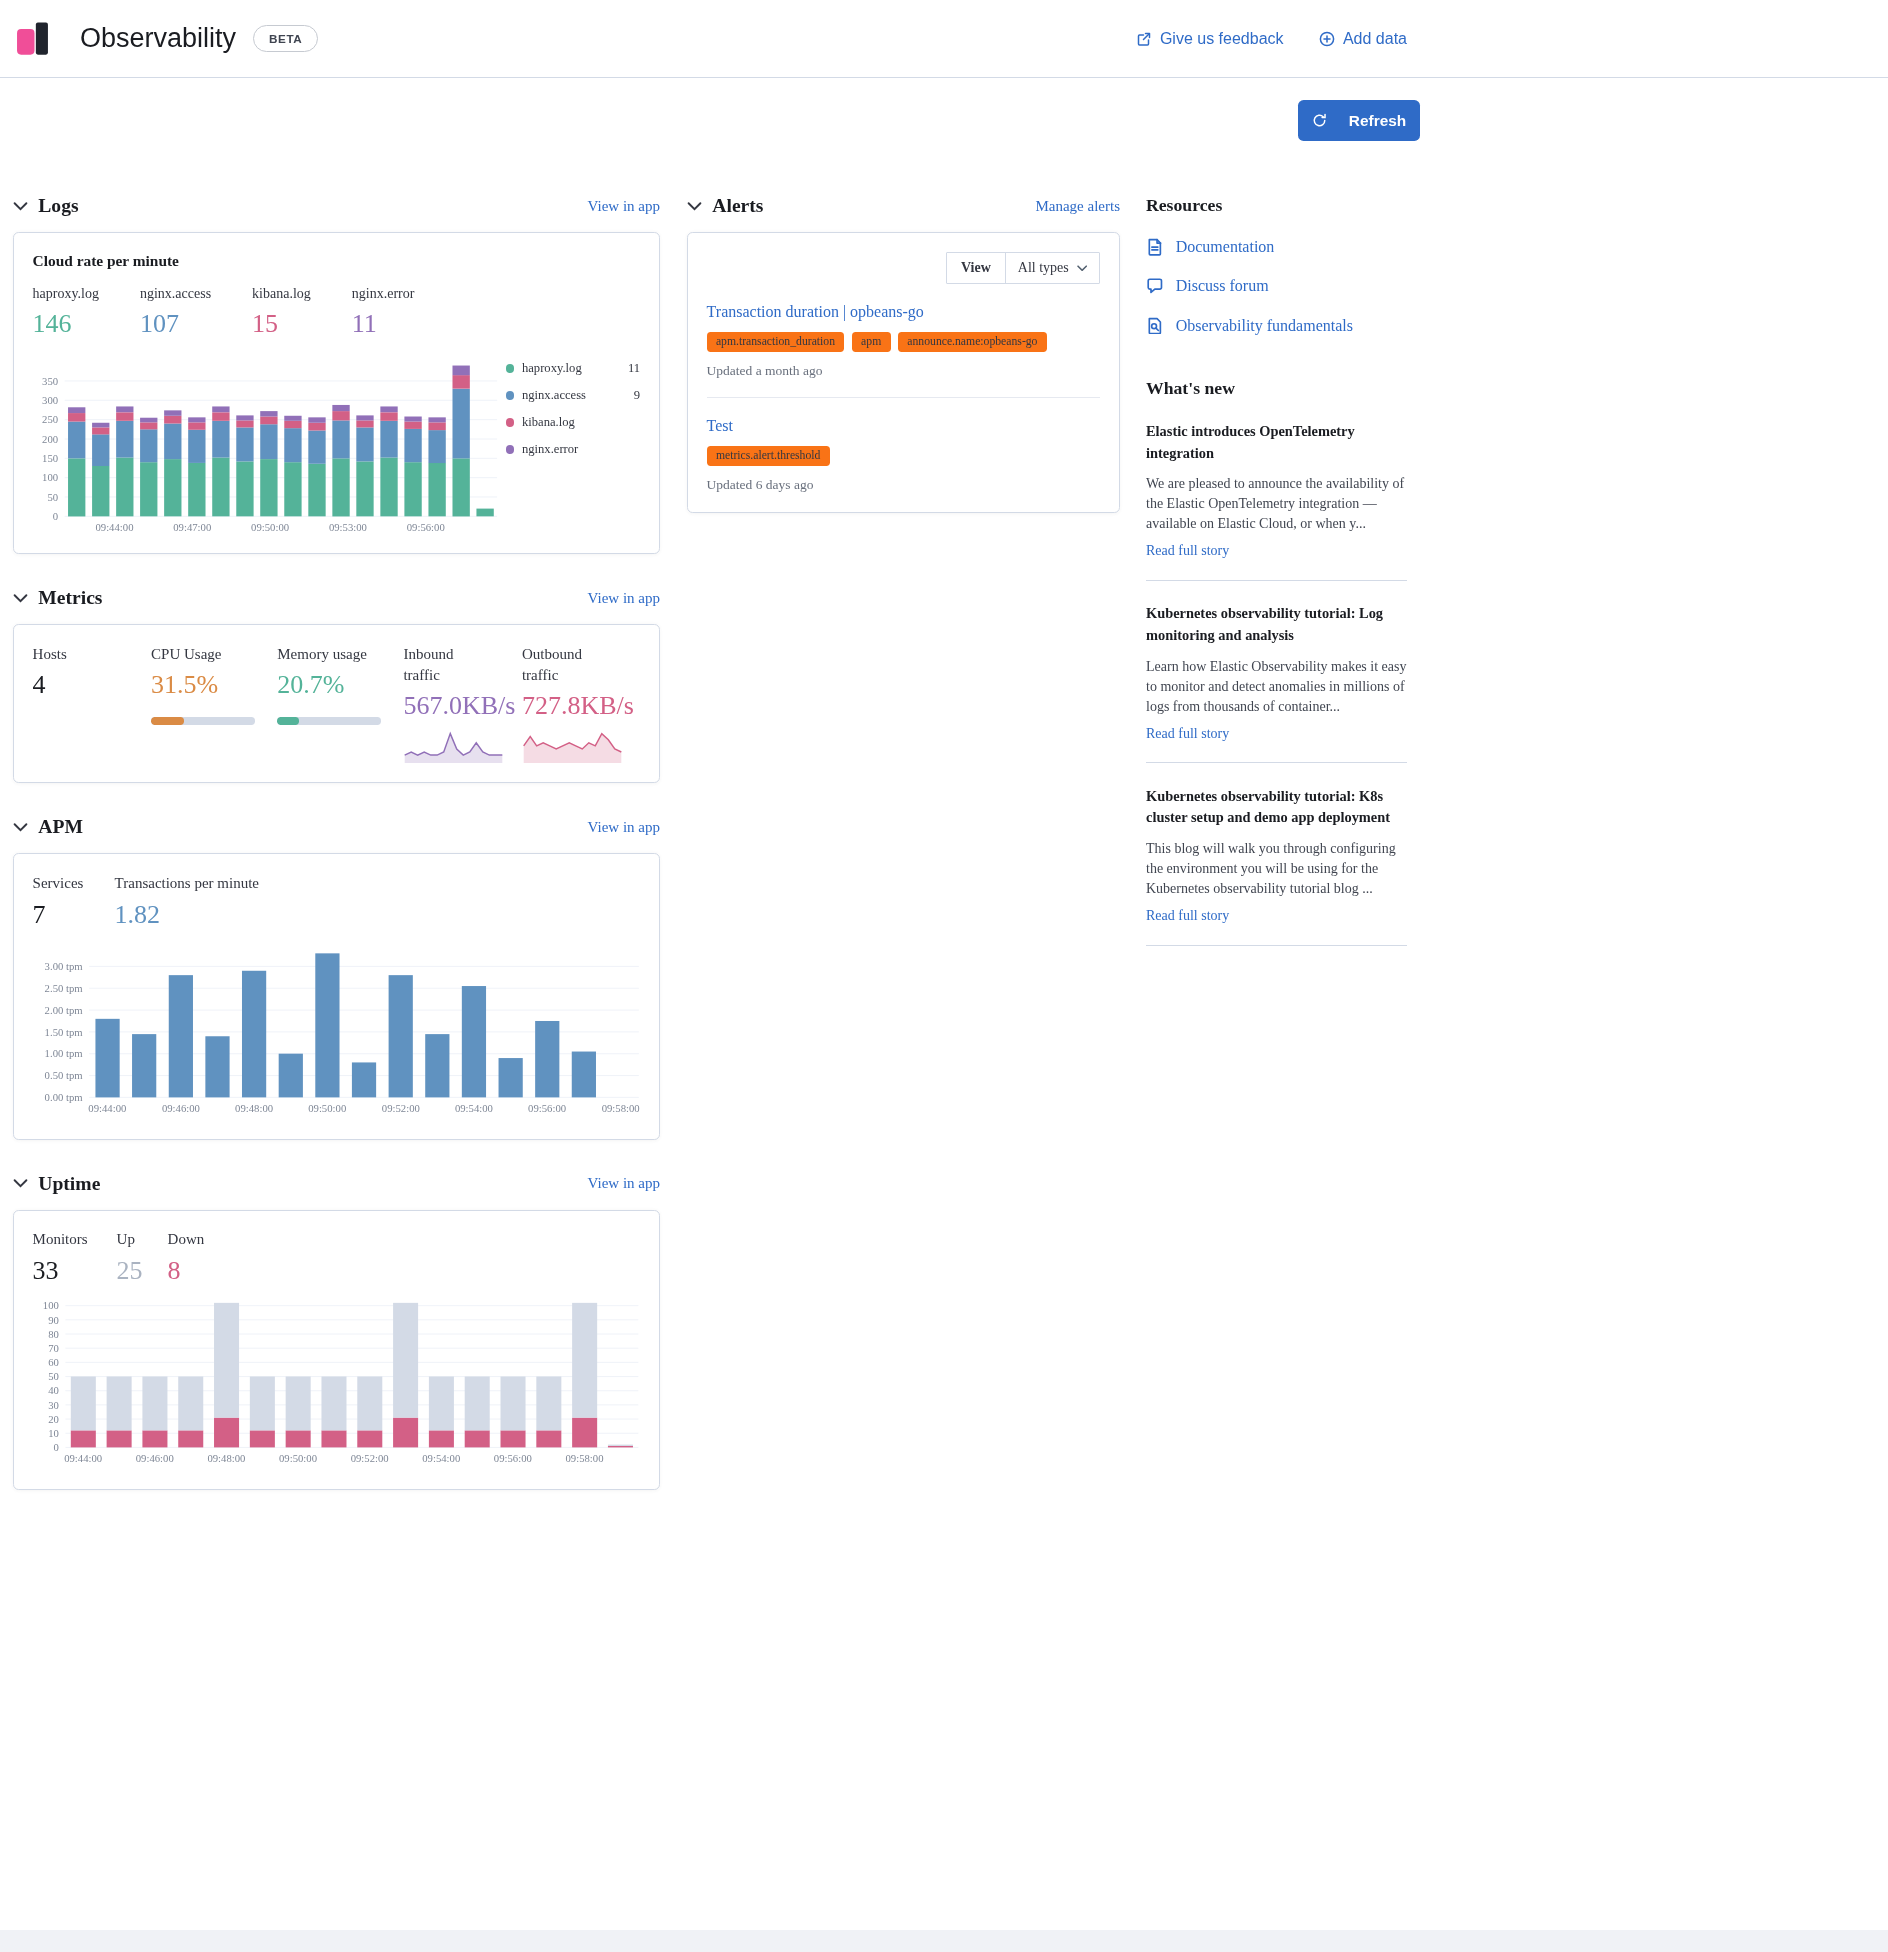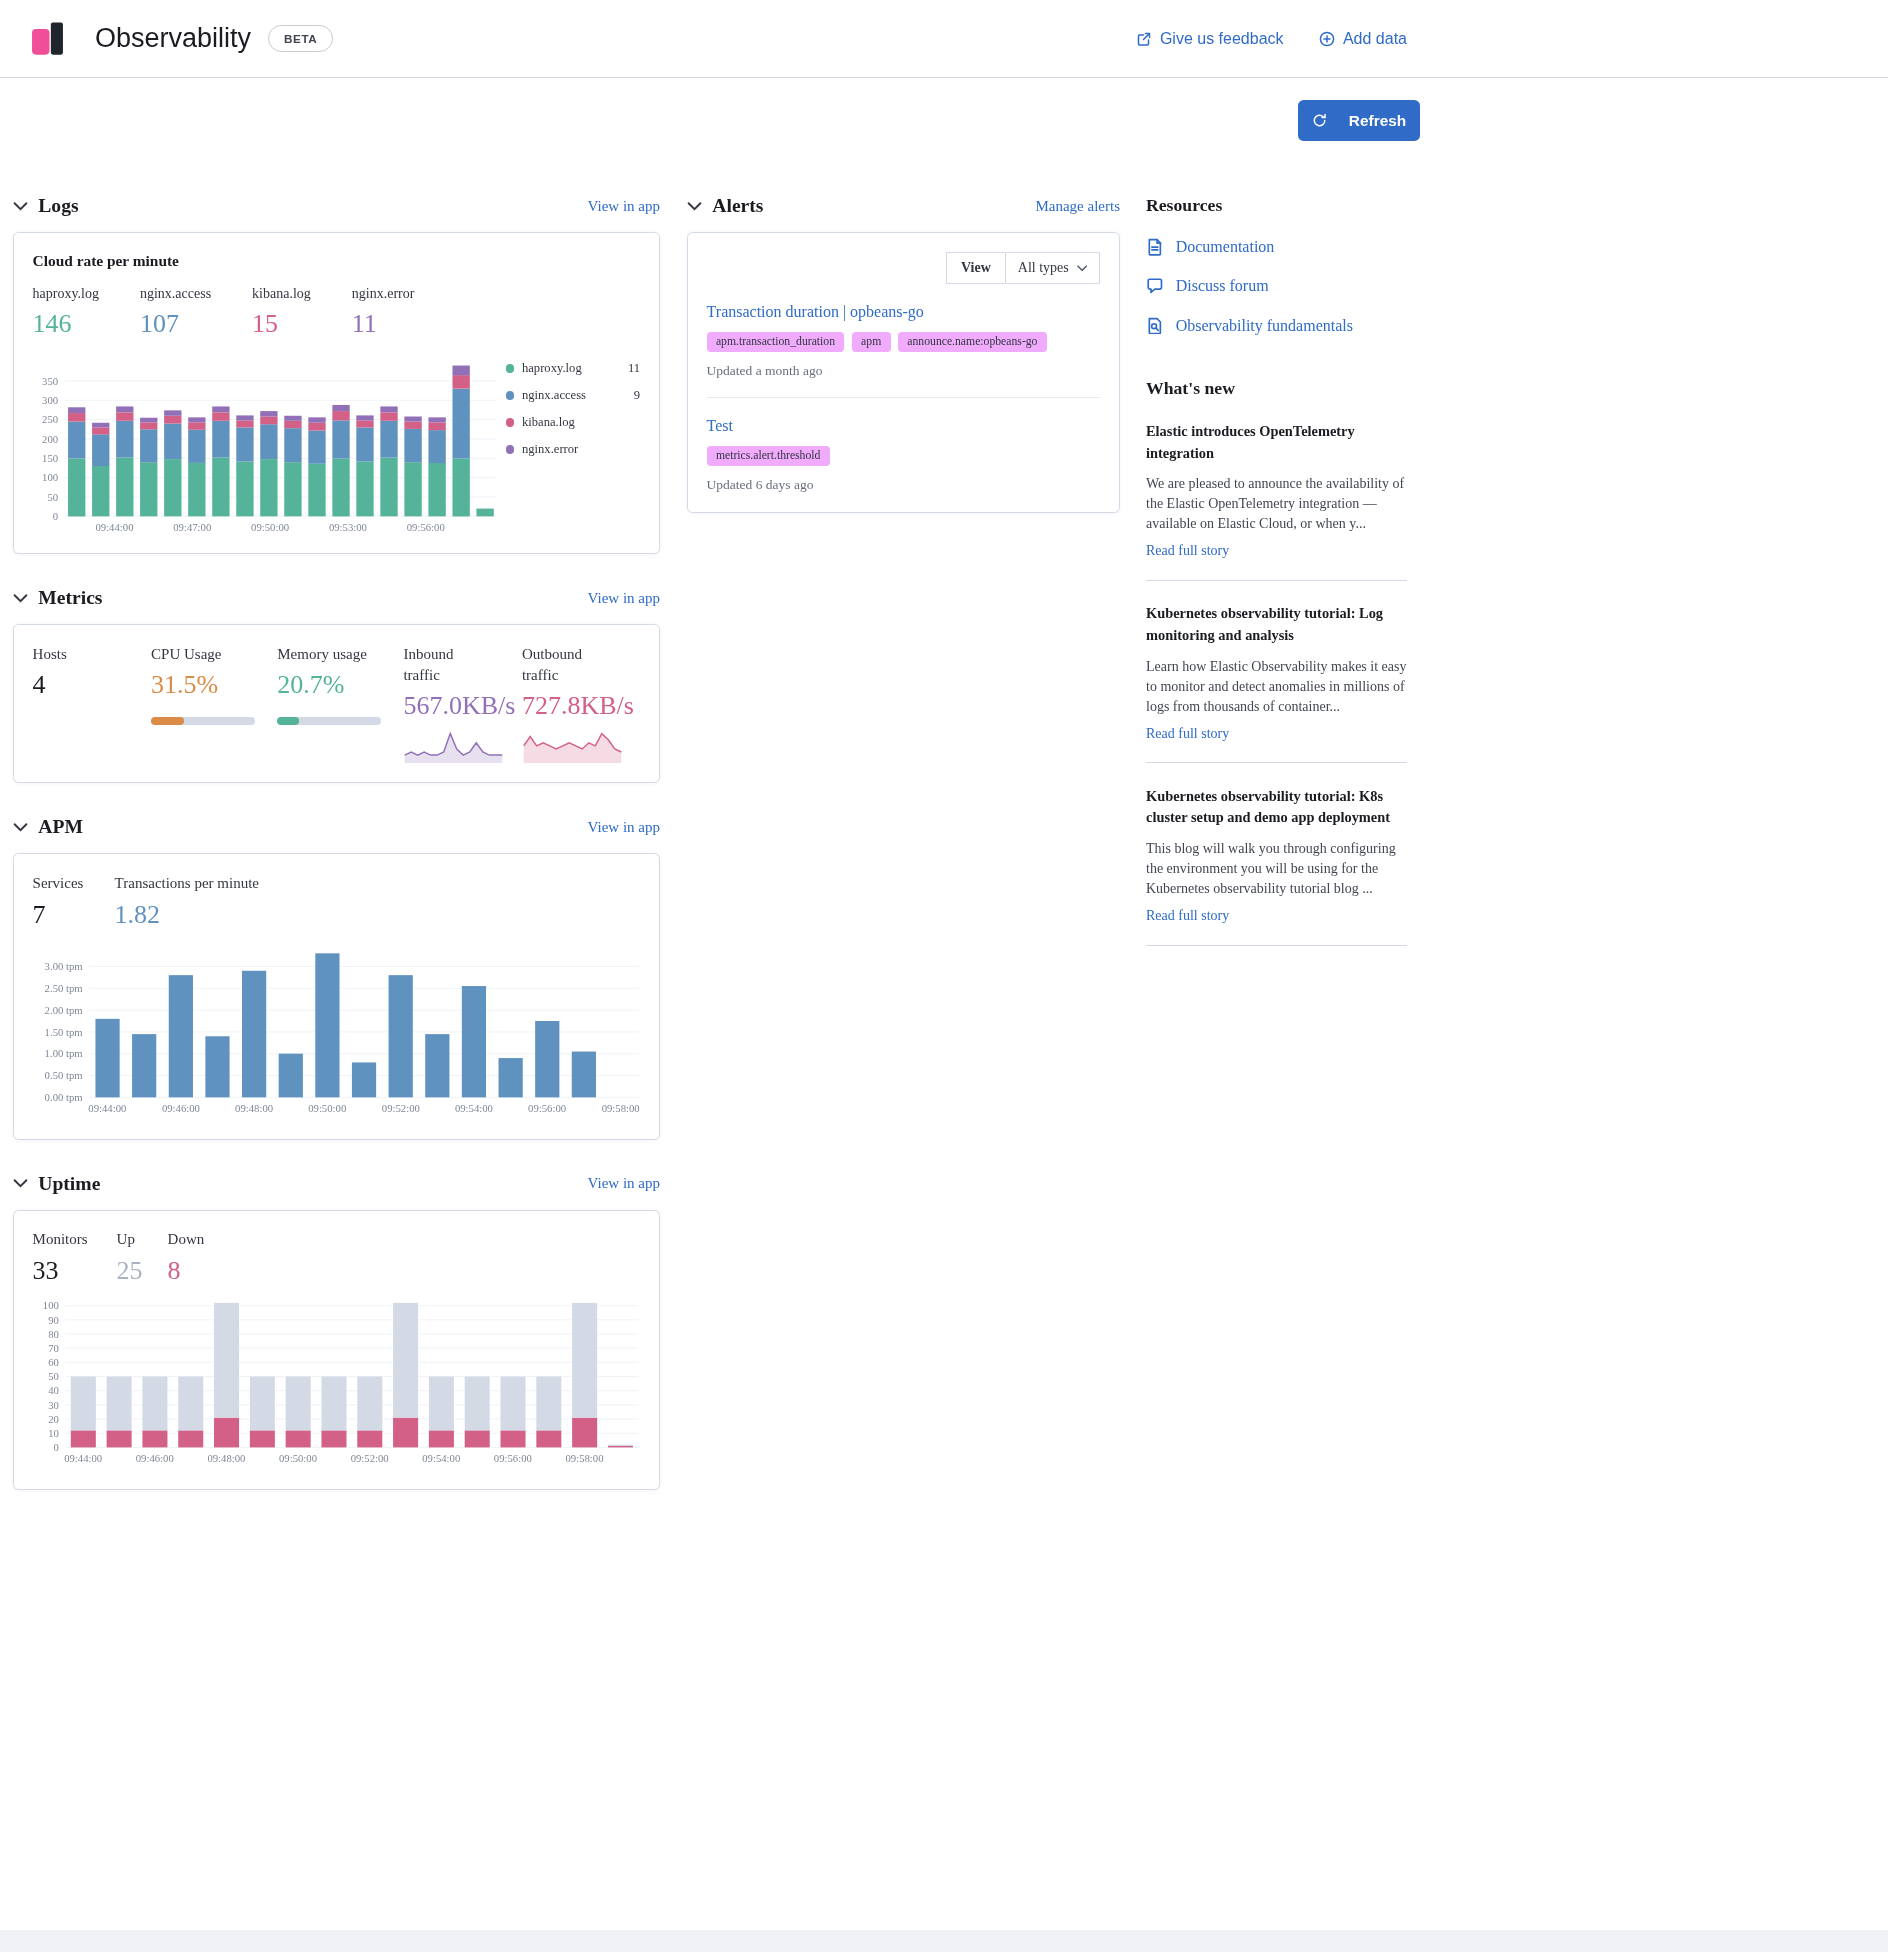--- a/index.html
+++ b/index.html
@@ -9,21 +9,21 @@
     background: #ffffff;
     font-family: "Liberation Sans", "DejaVu Sans", sans-serif;
     color: #343741;
     position: relative;
     overflow: hidden;
   }
   a { color: #2f6bc7; text-decoration: none; cursor: pointer; }
 
   
   .header { height: 78px; border-bottom: 0.9px solid #d3dae6; display: flex; align-items: center; }
-  .header-inner { display: flex; align-items: center; width: 1407px; padding-left: 28px; justify-content: flex-end; }
+  .header-inner { display: flex; align-items: center; width: 1407px; padding-left: 13px; justify-content: flex-end; }
   .logo { width: 43px; height: 43px; margin-right: 24px; flex: 0 0 auto; }
   .page-title { font-size: 27px; font-weight: 400; color: #1a1c21; }
   .beta { margin-left: 17px; border: 0.9px solid #c6cad1; border-radius: 20.5px; padding: 5.6px 15px;
           font-size: 11.7px; font-weight: 700; color: #3f4450; letter-spacing: 0.6px; background: #fff; }
   .header-actions { margin-left: auto; display: flex; gap: 35px; align-items: center; }
   .header-link { display: flex; align-items: center; gap: 8.4px; font-size: 16px; }
   .icon-stroke { stroke: #2f6bc7; stroke-width: 1.5; fill: none; stroke-linecap: round; stroke-linejoin: round; }
 
   
   .toolbar { display: flex; justify-content: flex-end; align-items: center; width: 1407px; margin: 22.4px 0 0 13px; gap: 11.2px; }
@@ -81,21 +81,21 @@
   .spark { margin-top: 7.5px; display: block; }
 
   
   .filter-group { display: flex; align-items: stretch; height: 32px; border: 0.9px solid #d3dae6; border-radius: 1px; margin-left: auto; background:#fff; }
   .filter-view { padding: 0 14px; font-weight: 600; font-size: 14px; display: flex; align-items: center; border-right: 0.9px solid #d3dae6; cursor: pointer; }
   .filter-type { padding: 0 12px; font-size: 14px; display: flex; align-items: center; gap: 8.4px; cursor: pointer; }
   .alerts-top { display: flex; }
   .alert-item { margin-top: 18.6px; }
   .alert-title { font-size: 16px; display: inline-block; }
   .badges { display: flex; gap: 7.5px; margin-top: 11.2px; flex-wrap: wrap; }
-  .badge { background: #f0abfc; border-radius: 3.7px; padding: 3.7px 9.3px; font-size: 11.7px; color: #343741; white-space: nowrap; }
+  .badge { background: #f97316; border-radius: 3.7px; padding: 3.7px 9.3px; font-size: 11.7px; color: #343741; white-space: nowrap; }
   .updated { margin-top: 11.2px; font-size: 13.5px; color: #69707d; }
   .alert-divider { border: none; border-top: 0.9px solid #e6e9f0; margin: 17.7px 0 0; }
 
   
   .res-title { font-size: 17.7px; font-weight: 600; color: #1a1c21; }
   .res-link { display: flex; align-items: center; gap: 12px; font-size: 16px; margin-top: 21.4px; }
   .wn-title { font-size: 17.7px; font-weight: 600; color: #1a1c21; margin-top: 43px; }
   .wn-item-title { font-size: 14.4px; font-weight: 700; color: #1a1c21; line-height: 1.5; margin-top: 22.4px; }
   .wn-body { font-size: 14px; line-height: 1.42; color: #414651; margin-top: 10.3px; }
   .wn-link { display: inline-block; margin-top: 9.3px; font-size: 14px; }

